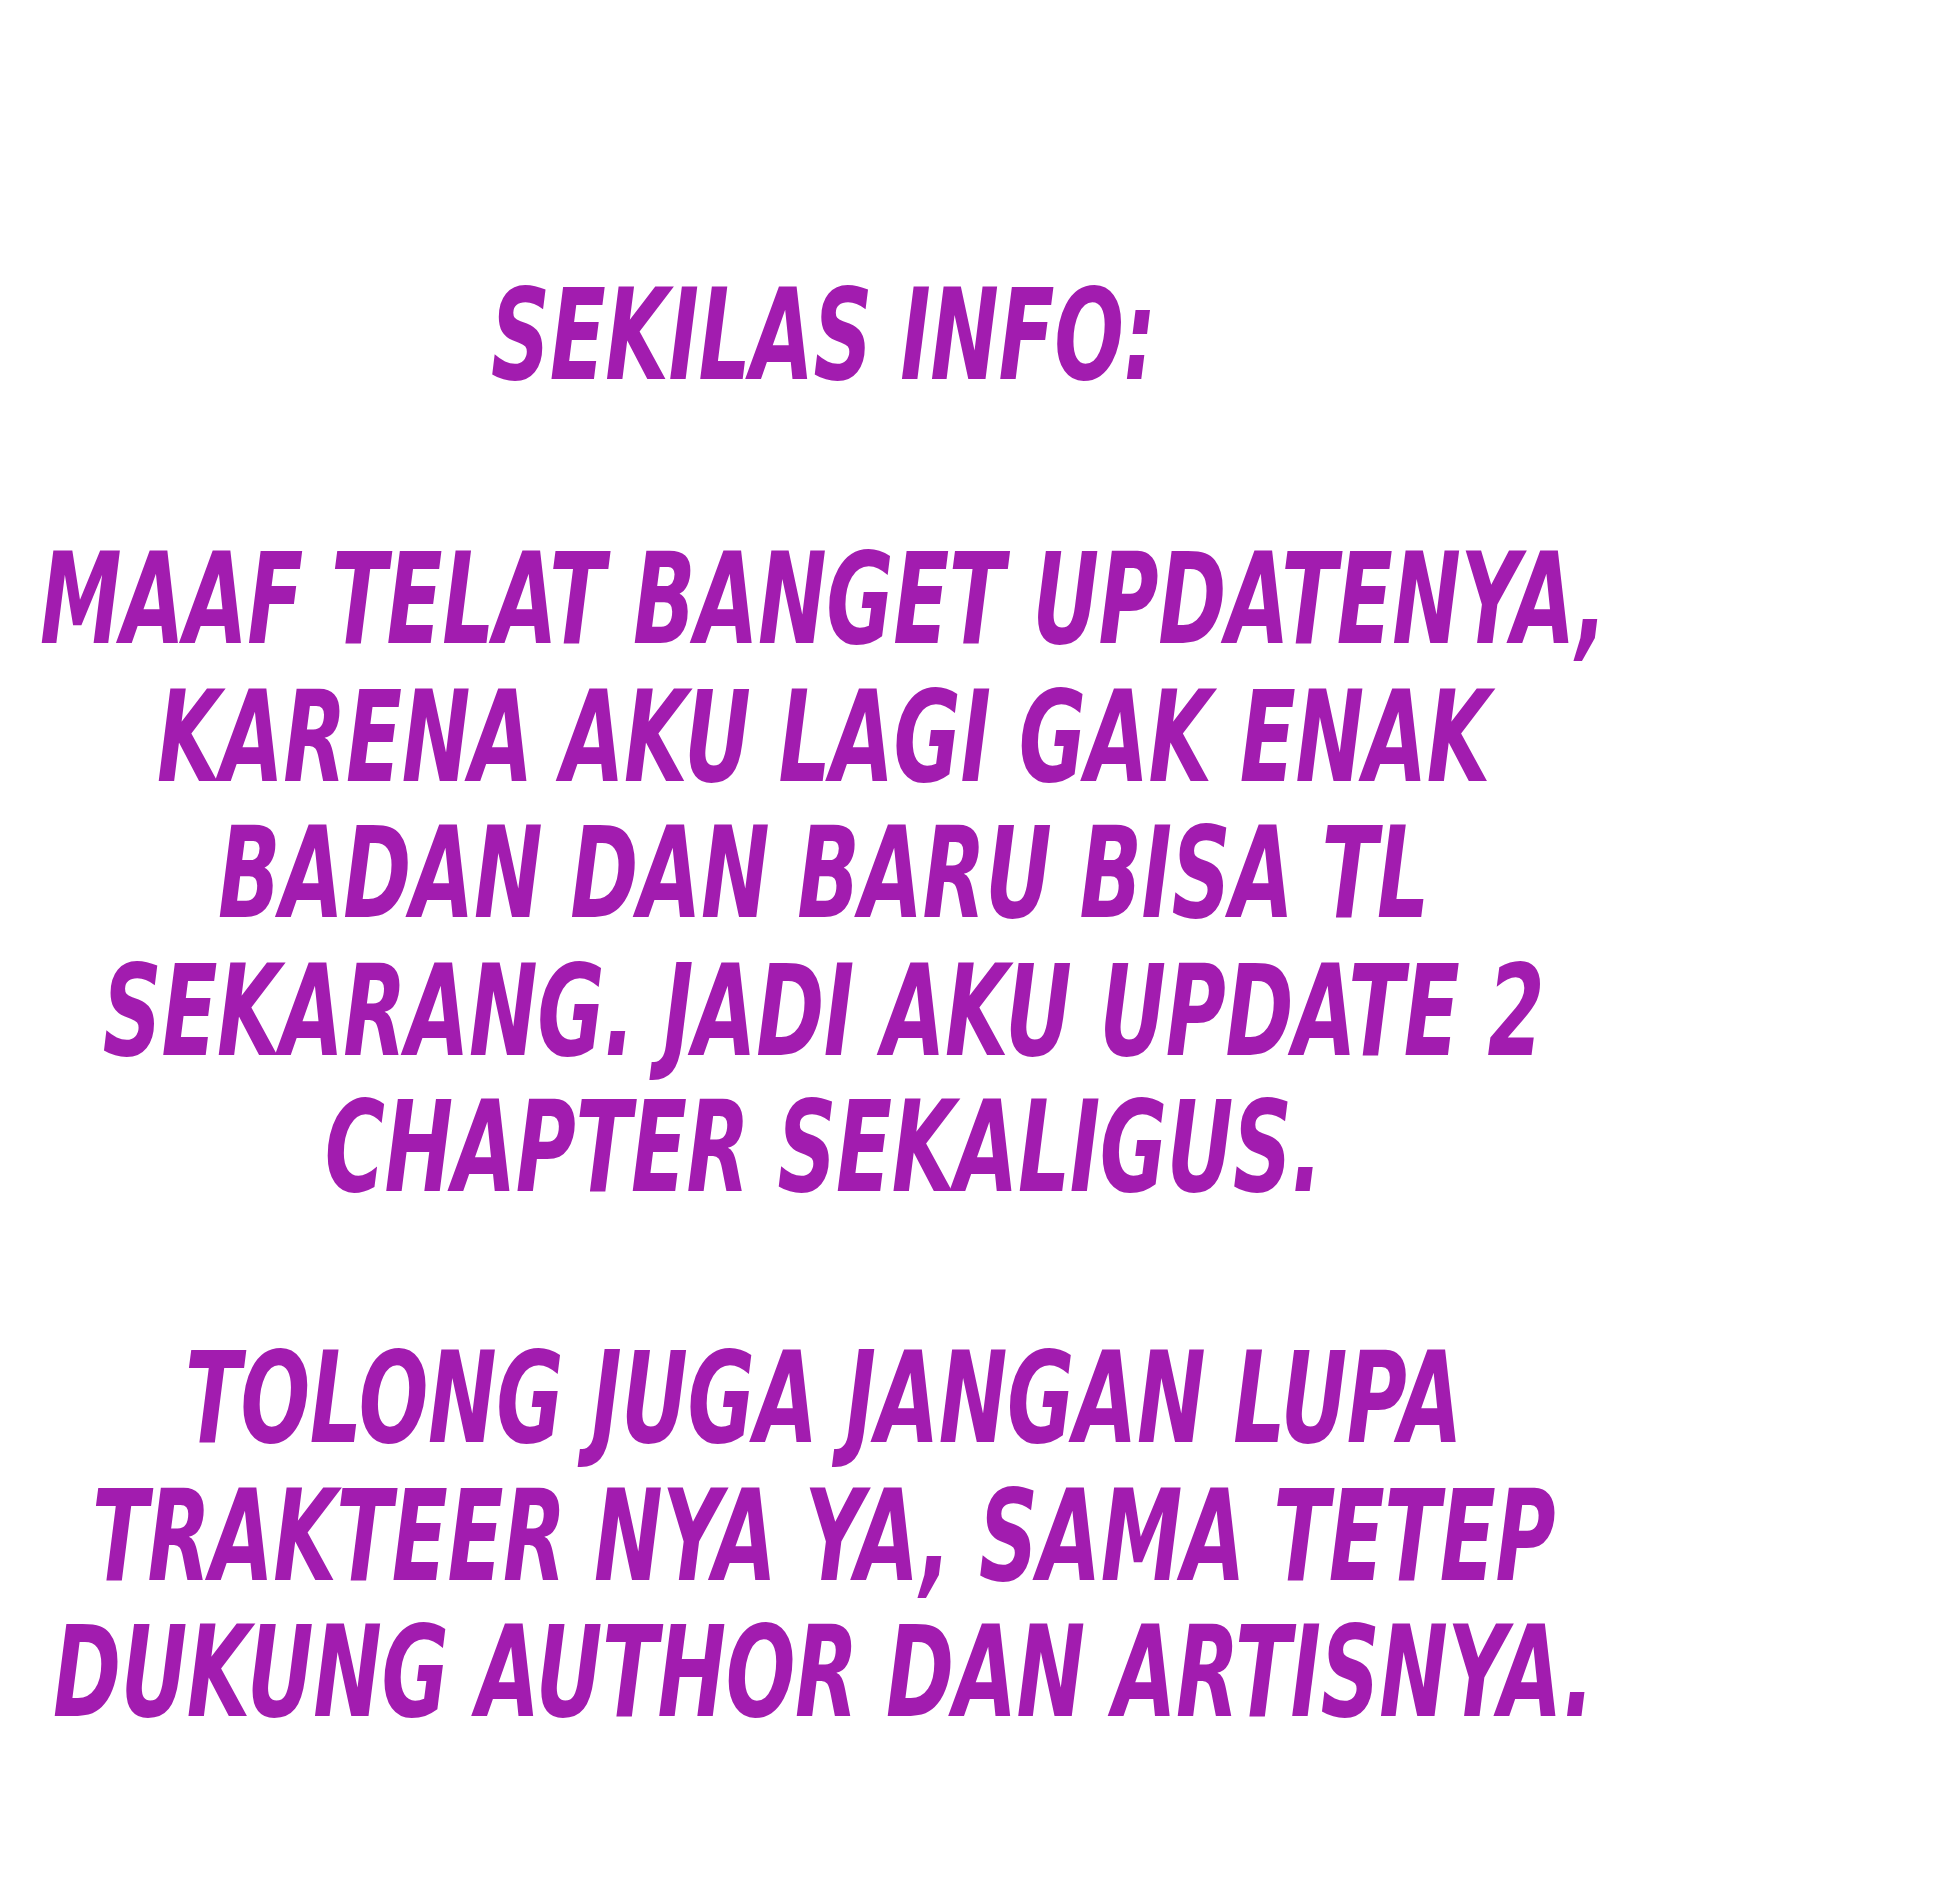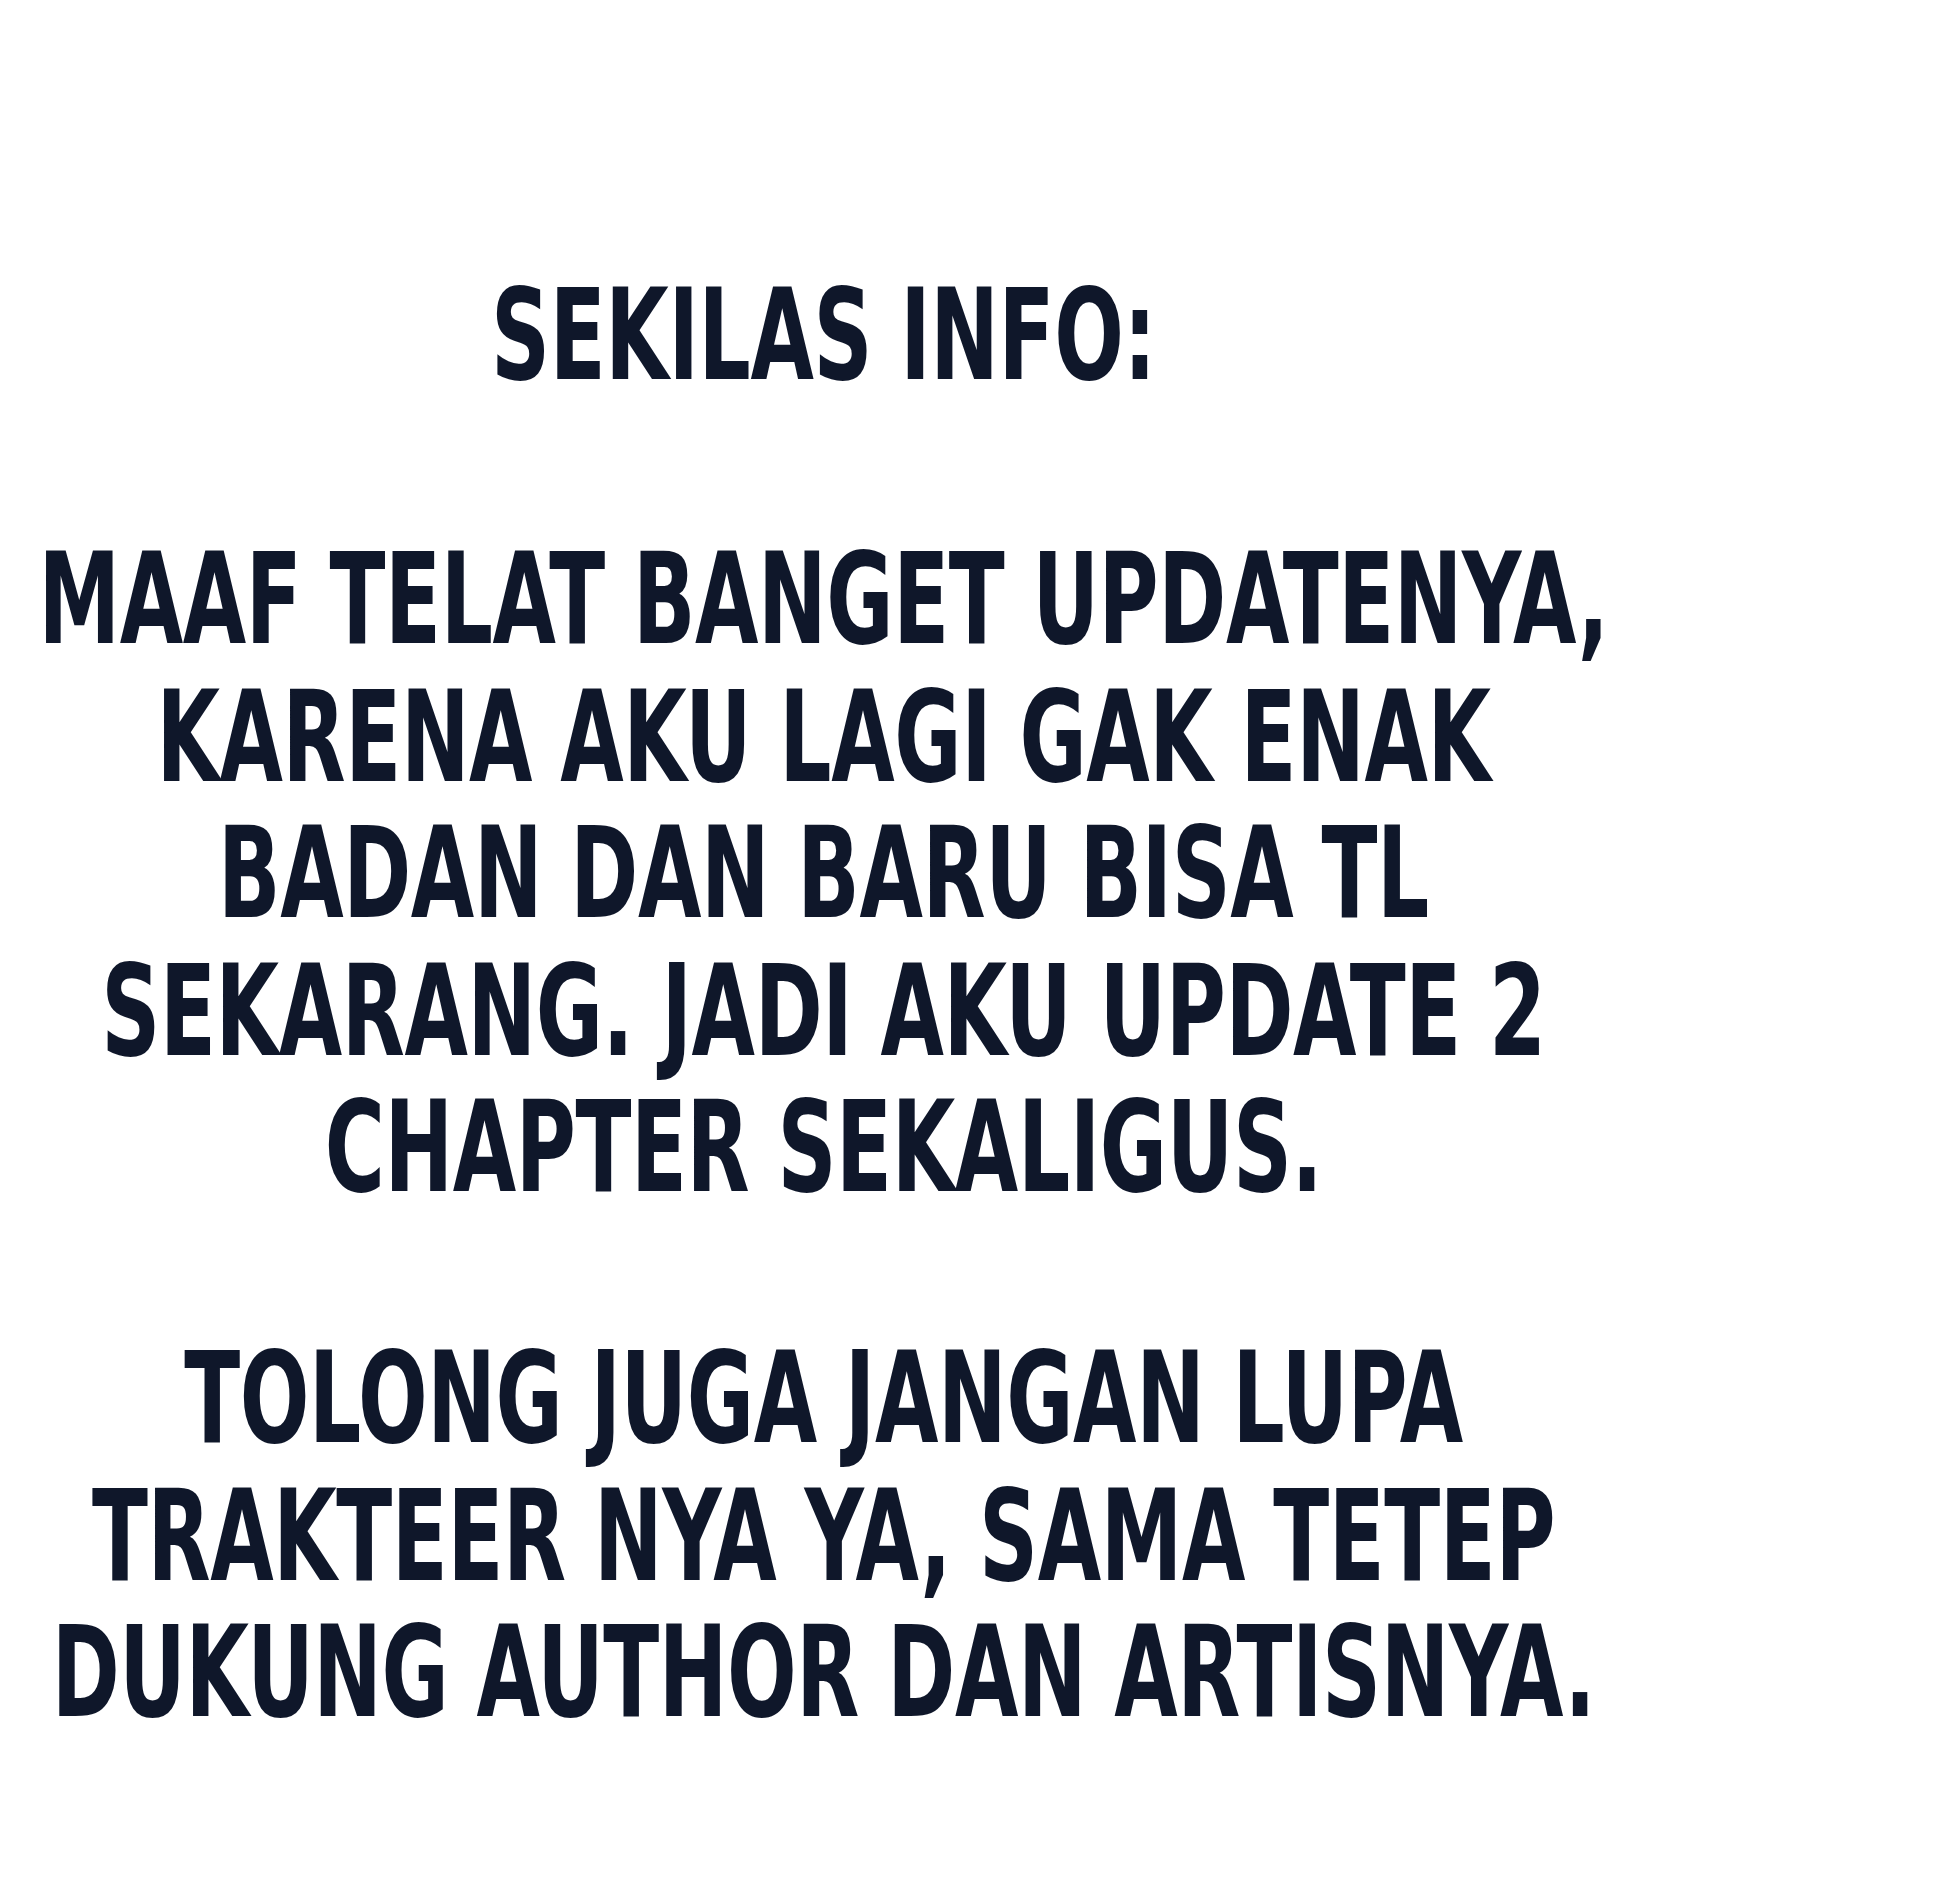--- a/index.html
+++ b/index.html
@@ -10,23 +10,24 @@
   body {
     width: 1943px;
     height: 1898px;
     overflow: hidden;
   }
   .note-page {
     position: relative;
     width: 1647px;
     height: 1898px;
     background: #ffffff;
-    color: #0f172a;
+    color: #a21caf;
     font-family: "DejaVu Sans", sans-serif;
     font-weight: bold;
+    font-style: italic;
   }
   .text-block {
     position: absolute;
     left: 0;
     width: 100%;
     text-align: center;
     font-size: 82px;
     line-height: 1.08;
     letter-spacing: -0.005em;
     white-space: nowrap;

